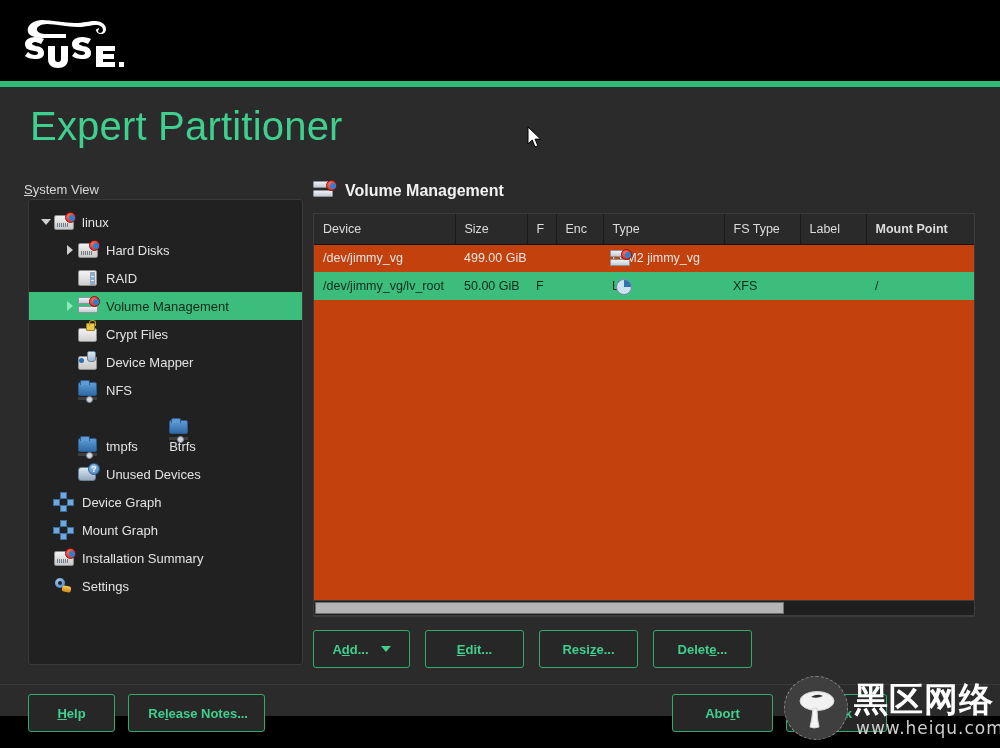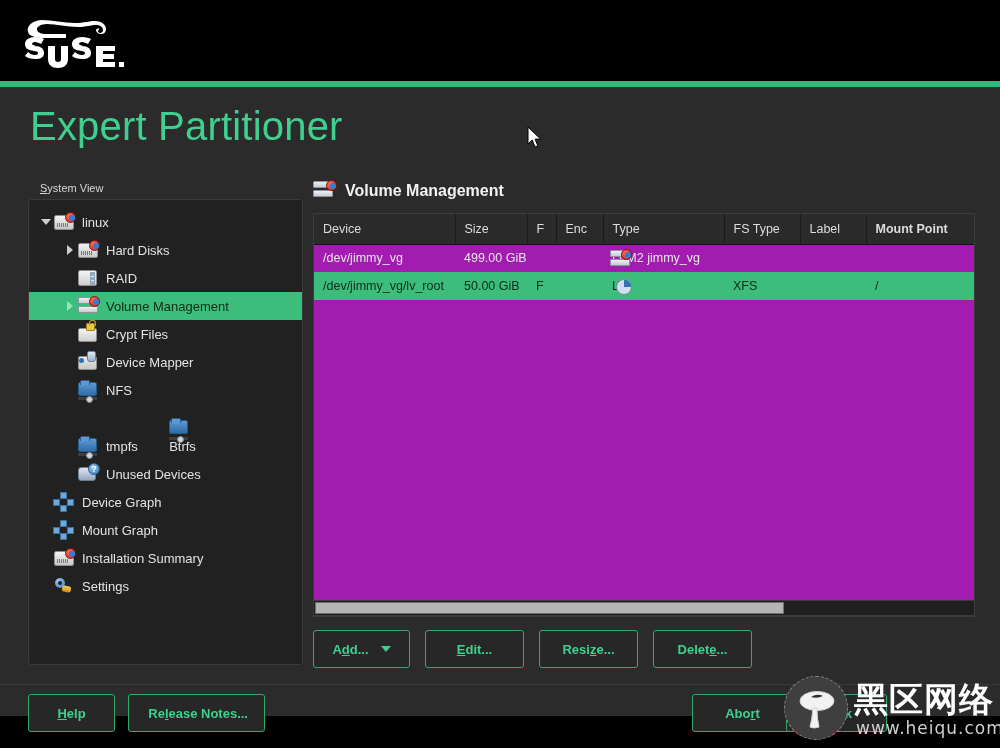--- a/index.html
+++ b/index.html
@@ -37,22 +37,22 @@
     position: absolute; left: 30px; top: 104px;
     font-size: 40px;
     color: #3fcf8e;
     letter-spacing: .2px;
     font-weight: 400;
     white-space: nowrap;
   }
 
   
   .sysview-label {
-    position: absolute; left: 40px; top: 182px;
-    font-size: 11px;
+    position: absolute; left: 24px; top: 182px;
+    font-size: 13px;
     color: #d8d8d8;
   }
   .sysview-label u { text-decoration: underline; }
 
   
   .sidebar {
     position: absolute; left: 28px; top: 199px;
     width: 275px; height: 466px;
     background: #212121;
     border: 1px solid #3a3a3a;
@@ -157,21 +157,21 @@
     display: flex; align-items: center;
   }
   .content-head .ico { width: 24px; height: 22px; flex: 0 0 24px; margin-right: 9px; }
   .content-title {
     font-size: 16px; font-weight: bold; color: #f2f2f2; white-space: nowrap;
   }
 
   .table-wrap {
     position: absolute; left: 313px; top: 213px;
     width: 662px; height: 404px;
-    background: #a21caf;
+    background: #c2410c;
     border: 1px solid #3c3c3c;
     overflow: hidden;
   }
   table.dev {
     width: 100%; border-collapse: collapse;
     table-layout: fixed;
     font-size: 12.5px;
   }
   table.dev thead th {
     background: #2a2a2a;
@@ -243,21 +243,21 @@
   .btn.resize { width: 99px; }
   .btn.delete { width: 99px; }
 
   
   .bottom-sep {
     position: absolute; left: 0; top: 684px;
     width: 1000px; height: 1px; background: #3a3a3a;
   }
   .btn-help   { position: absolute; left: 28px;  top: 694px; width: 87px; height: 38px; }
   .btn-notes  { position: absolute; left: 128px; top: 694px; width: 137px; height: 38px; justify-content: flex-end; }
-  .btn-abort  { position: absolute; left: 692px; top: 694px; width: 101px; height: 38px; }
+  .btn-abort  { position: absolute; left: 672px; top: 694px; width: 101px; height: 38px; }
   .btn-back   { position: absolute; left: 786px; top: 694px; width: 101px; height: 38px; }
 
   
   .cursor {
     position: absolute; left: 527px; top: 126px;
     width: 16px; height: 24px;
     pointer-events: none;
   }
 
   

